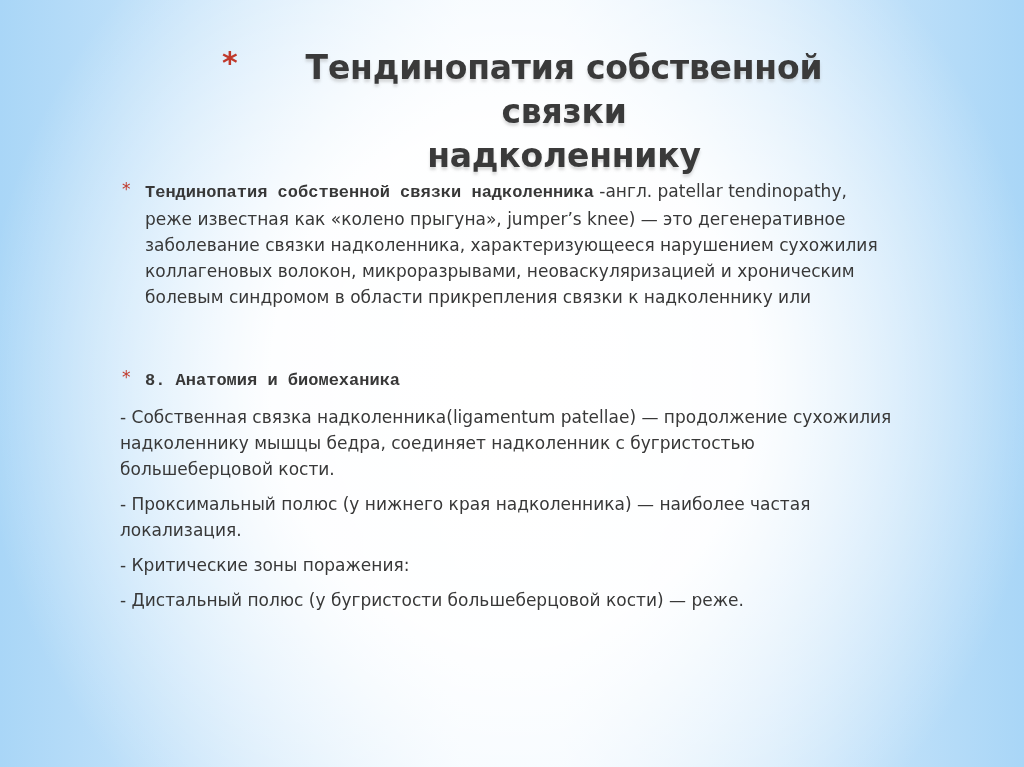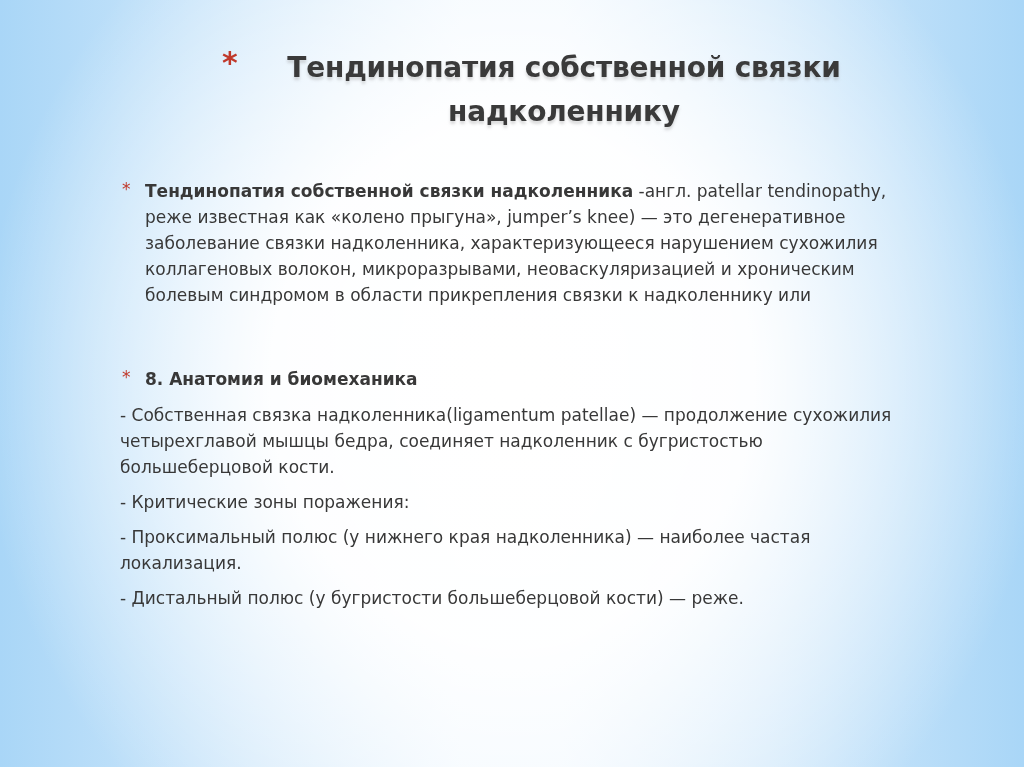--- a/index.html
+++ b/index.html
@@ -32,21 +32,21 @@
       left: 0;
       top: 2px;
       font-size: 30px;
       color: #c0392b;
       font-weight: bold;
       line-height: 30px;
     }
     .title-text {
       margin: 0;
       padding-left: 44px;
-      font-size: 28px;
+      font-size: 33px;
       font-weight: bold;
       line-height: 44px;
       color: #3a3a3a;
       text-align: center;
       letter-spacing: -0.2px;
       text-shadow: 0 3px 3px rgba(150,150,150,0.35);
     }
     .title-line { display: block; }
 
     .body-block {
@@ -63,21 +63,21 @@
       padding-left: 23px;
     }
     .bullet-asterisk {
       position: absolute;
       left: 0;
       top: -2px;
       color: #c0392b;
       font-size: 17px;
       font-weight: normal;
     }
-    .bold { font-weight: bold; }
+    .bold { font-weight: bold; font-family: Liberation Mono, monospace; }
     .para-1 { margin: 0; }
     .section-2 {
       position: absolute;
       left: 122px;
       top: 366px;
       width: 800px;
       font-size: 17px;
       line-height: 26px;
       color: #383838;
     }
@@ -114,32 +114,32 @@
   </div>
 
   <div class="section-2">
     <div class="bullet section-heading">
       <span class="bullet-asterisk">*</span>
       <span class="bold">8. Анатомия и биомеханика</span>
     </div>
 
     <p class="sub-item">
       <span>- Собственная связка надколенника(ligamentum patellae) — продолжение сухожилия</span><br>
-      <span>четырехглавой мышцы бедра, соединяет надколенник с бугристостью</span><br>
+      <span>надколеннику мышцы бедра, соединяет надколенник с бугристостью</span><br>
       <span>большеберцовой кости.</span>
     </p>
 
 
     <p class="sub-item">
-      <span>- Критические зоны поражения:</span>
+      <span>- Проксимальный полюс (у нижнего края надколенника) — наиболее частая</span><br>
+      <span>локализация.</span>
     </p>
 
     <p class="sub-item">
-      <span>- Проксимальный полюс (у нижнего края надколенника) — наиболее частая</span><br>
-      <span>локализация.</span>
+      <span>- Критические зоны поражения:</span>
     </p>
 
     <p class="sub-item">
       <span>- Дистальный полюс (у бугристости большеберцовой кости) — реже.</span>
     </p>
   </div>
 
 </div>
 
 </body></html>

